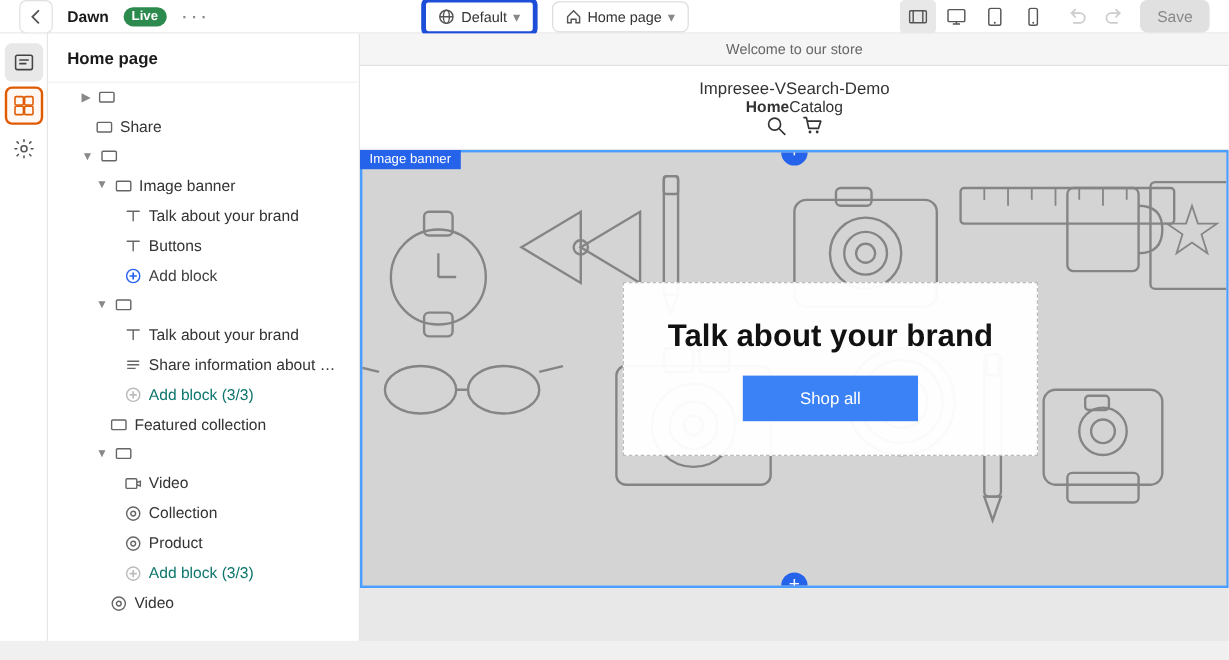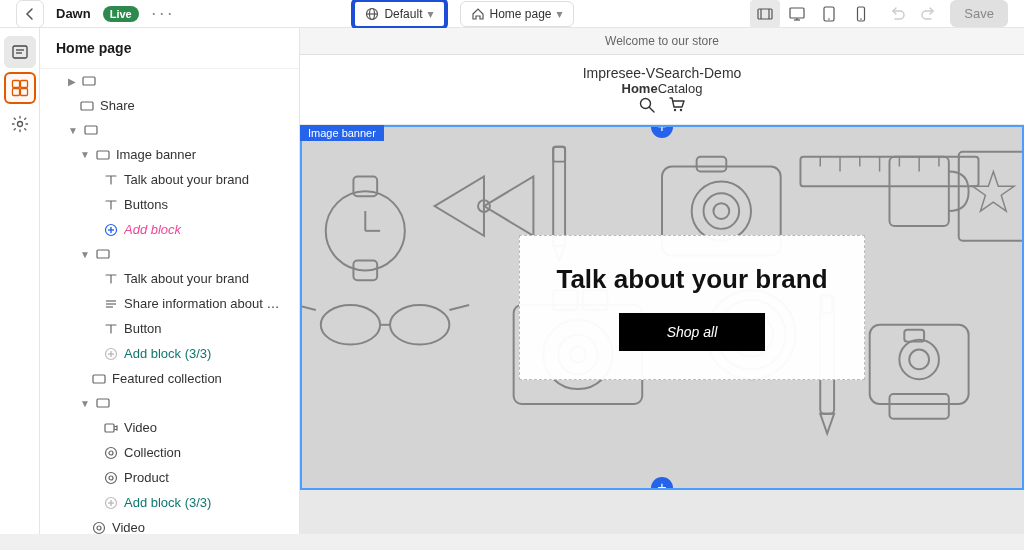--- a/index.html
+++ b/index.html
@@ -31,21 +31,21 @@
     .sidebar { width: 260px; background: #fff; border-right: 1px solid #e5e5e5; display: flex; flex-direction: column; overflow: hidden; }
     .sidebar-header { display: flex; align-items: center; gap: 8px; padding: 12px 16px; border-bottom: 1px solid #f0f0f0; }
     .sidebar-header-title { font-weight: 600; font-size: 14px; color: #1a1a1a; }
     
     .sidebar-content { flex: 1; overflow-y: auto; }
     .tree-item { display: flex; align-items: center; gap: 6px; padding: 5px 16px; cursor: pointer; color: #333; font-size: 13px; user-select: none; }
     .tree-item.indent1 { padding-left: 28px; }
     .tree-item.indent2 { padding-left: 40px; }
     .tree-item.indent3 { padding-left: 52px; }
     .tree-item .chevron { color: #888; font-size: 10px; }
-    .tree-item.add-block { color: #ec4899; font-style: italic; }
+    .tree-item.add-block { color: #404040; }
     .tree-item.add-block-disabled { color: #0f766e; }
     .tree-item-text { flex: 1; white-space: nowrap; overflow: hidden; text-overflow: ellipsis; }
 
     
     .left-panel { width: 40px; background: #fff; border-right: 1px solid #e5e5e5; display: flex; flex-direction: column; align-items: center; padding-top: 8px; gap: 4px; }
     .left-panel-btn { width: 32px; height: 32px; display: flex; align-items: center; justify-content: center; border-radius: 6px; cursor: pointer; color: #555; border: none; background: none; }
     .left-panel-btn.active { background: #e8e8e8; }
     .left-panel-btn-selected { width: 32px; height: 32px; display: flex; align-items: center; justify-content: center; border-radius: 6px; cursor: pointer; color: #333; border: 2px solid #e05a00; background: #fff8f5; }
 
     
@@ -241,26 +241,20 @@
 
       <div class="tree-item indent3">
         <svg width="14" height="14" viewBox="0 0 14 14" fill="none" style="flex-shrink:0;margin-left:12px">
           <line x1="2" y1="4" x2="12" y2="4" stroke="#666" stroke-width="1.2"></line>
           <line x1="2" y1="7" x2="12" y2="7" stroke="#666" stroke-width="1.2"></line>
           <line x1="2" y1="10" x2="9" y2="10" stroke="#666" stroke-width="1.2"></line>
         </svg>
         <span class="tree-item-text">Share information about your bra…</span>
       </div>
 
-      <div class="tree-item indent3">
-        <svg width="14" height="14" viewBox="0 0 14 14" fill="none" style="flex-shrink:0;margin-left:12px">
-          <path d="M2 3h10M7 3v8" stroke="#666" stroke-width="1.2" stroke-linecap="round"></path>
-        </svg>
-        <span class="tree-item-text">Button</span>
-      </div>
 
       <div class="tree-item indent3 add-block-disabled">
         <svg width="14" height="14" viewBox="0 0 14 14" fill="none" style="flex-shrink:0;margin-left:12px">
           <circle cx="7" cy="7" r="5.5" stroke="#bbb" stroke-width="1.2"></circle>
           <line x1="7" y1="4" x2="7" y2="10" stroke="#bbb" stroke-width="1.4"></line>
           <line x1="4" y1="7" x2="10" y2="7" stroke="#bbb" stroke-width="1.4"></line>
         </svg>
         <span class="tree-item-text">Add block (3/3)</span>
       </div>
 
@@ -443,21 +437,21 @@
             <g transform="translate(420,160)">
               <circle cx="50" cy="50" r="45" fill="none" stroke="#444" stroke-width="2"></circle>
               <circle cx="50" cy="50" r="35" fill="none" stroke="#444" stroke-width="2"></circle>
               <circle cx="50" cy="50" r="22" fill="none" stroke="#444" stroke-width="2"></circle>
               <circle cx="50" cy="50" r="10" fill="none" stroke="#444" stroke-width="2"></circle>
             </g>
           </svg>
 
           <div style="position:relative;z-index:2;background:rgba(255,255,255,0.96);padding:28px 36px;text-align:center;min-width:270px;border:1.5px dashed #bbb;margin-left:60px;">
             <div style="font-size:26px;font-weight:700;color:#111;margin-bottom:18px;">Talk about your brand</div>
-            <button style="background:#000000;color:#fff;border:none;padding:11px 48px;font-size:14px;cursor:pointer;border-radius:0;font-weight:500;font-style:italic;">Shop all</button>
+            <button style="background:#3b82f6;color:#fff;border:none;padding:11px 48px;font-size:14px;cursor:pointer;border-radius:0;font-weight:500;">Shop all</button>
           </div>
 
           <div style="position:absolute;bottom:-11px;left:50%;transform:translateX(-50%);width:22px;height:22px;background:#2563eb;border-radius:50%;display:flex;align-items:center;justify-content:center;color:#fff;font-size:16px;cursor:pointer;z-index:10;">+</div>
         </div>
       </div>
 
     </div>
   </div>
 
 </div>

